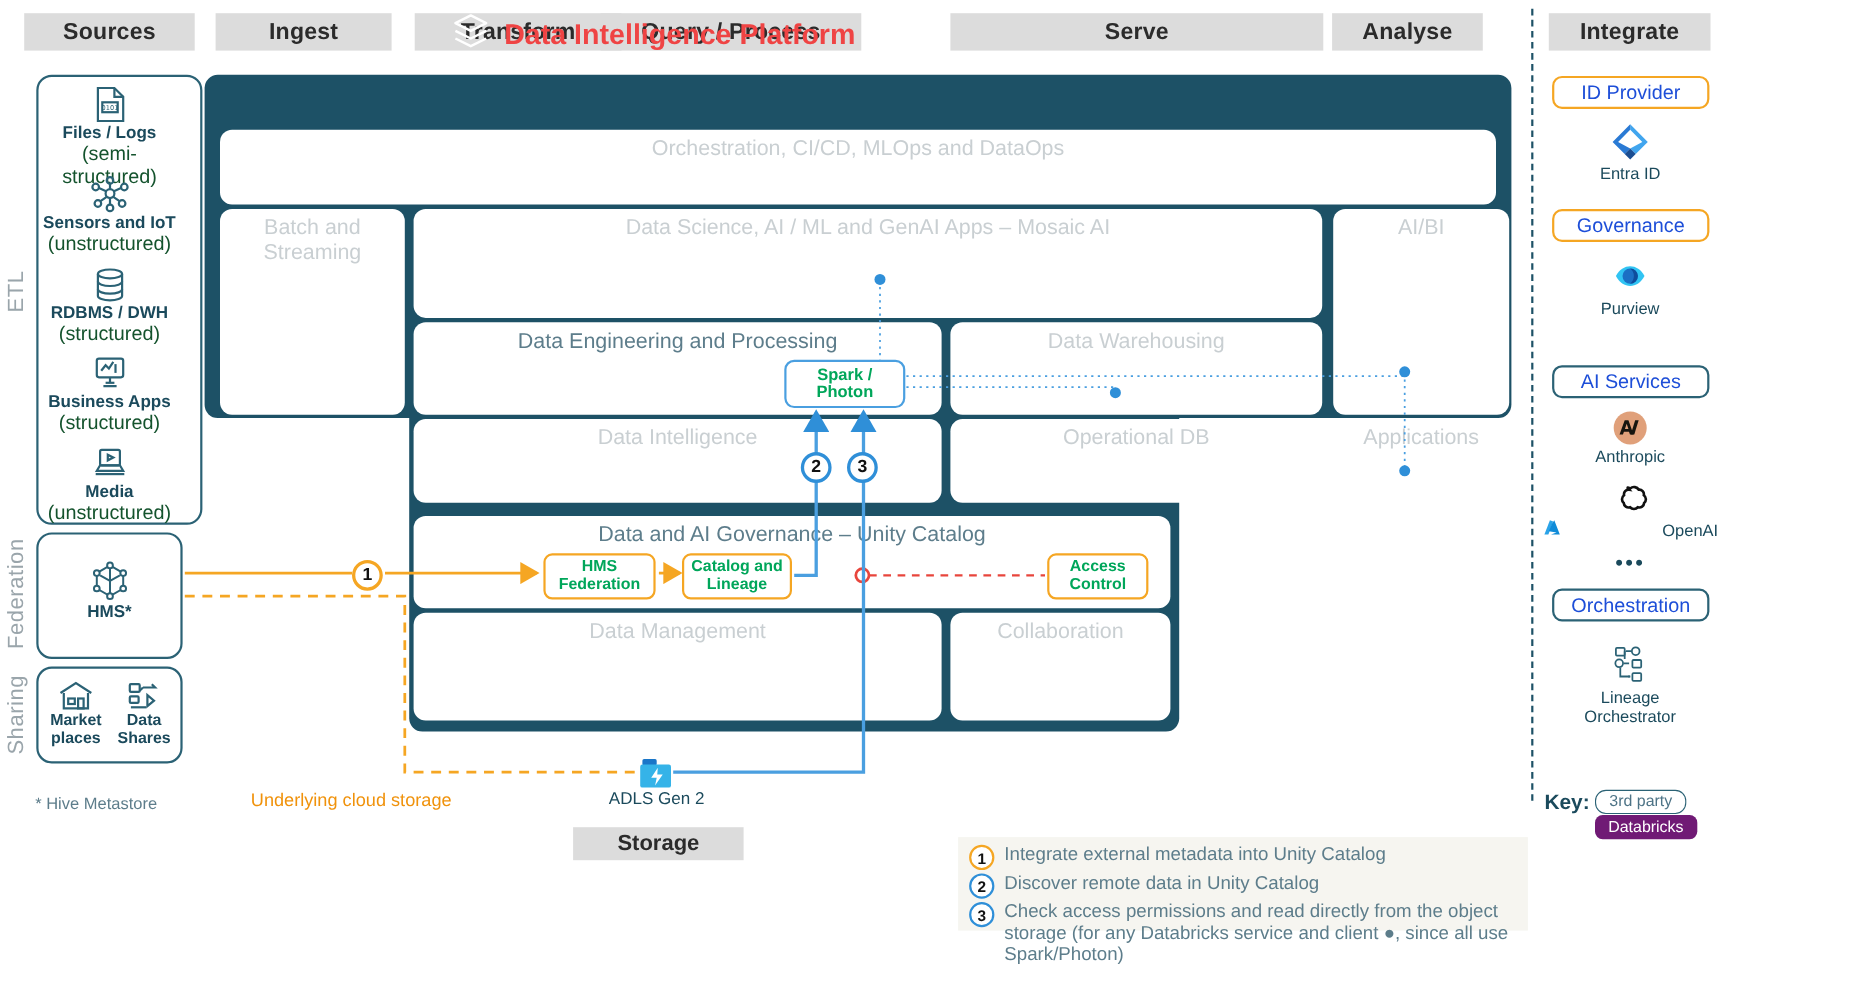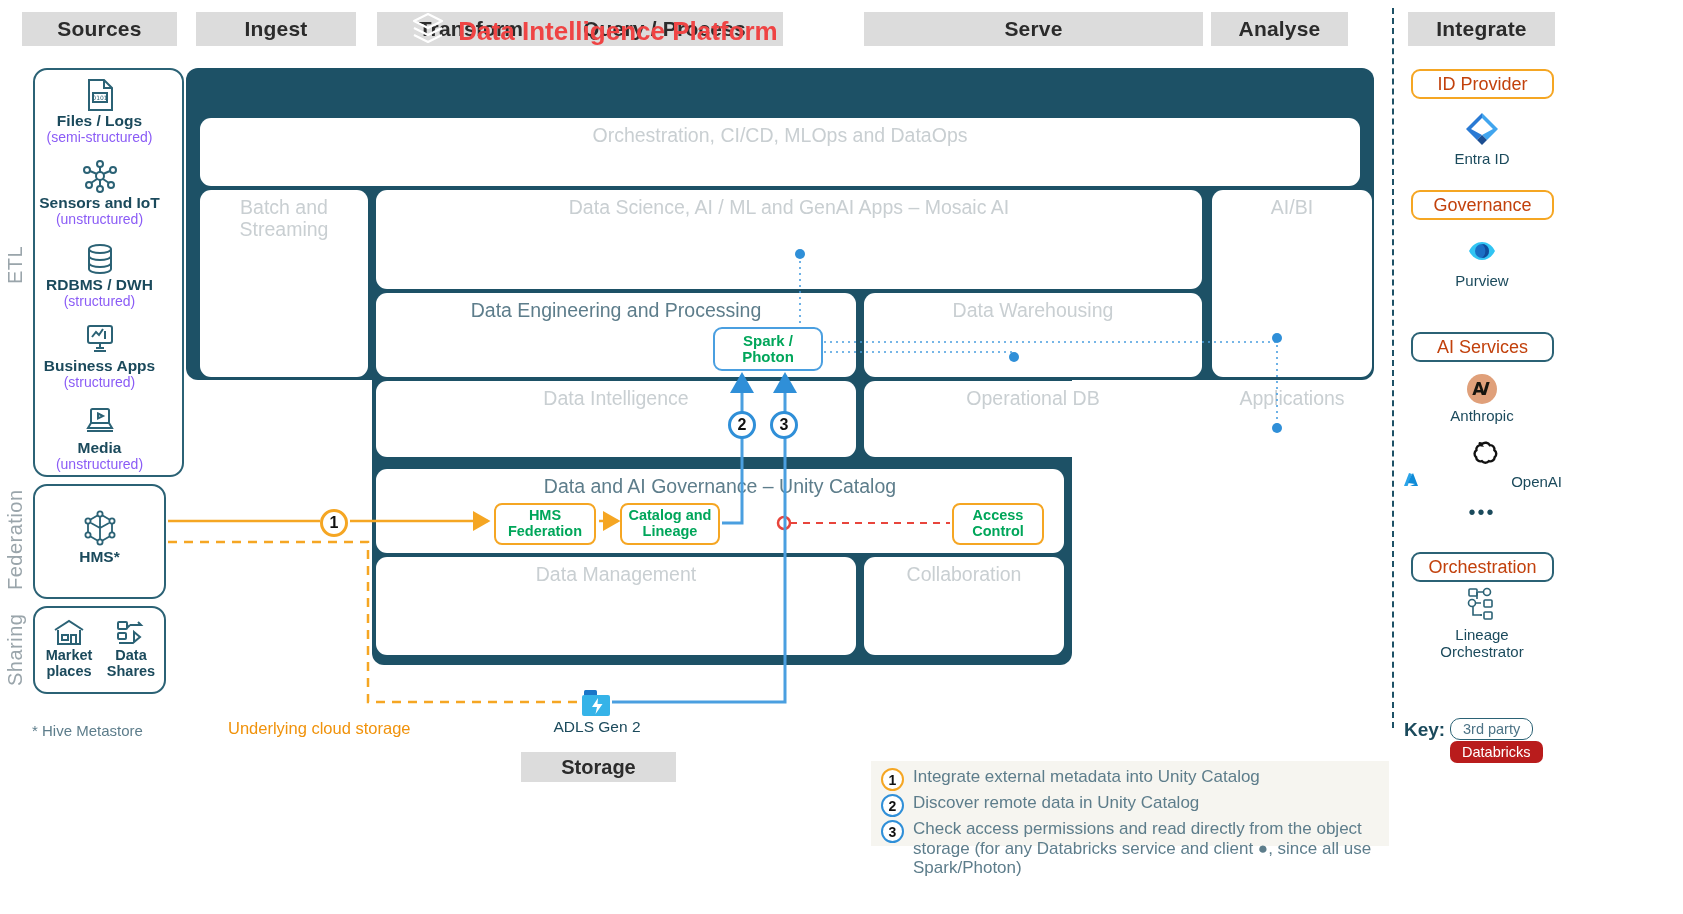--- a/index.html
+++ b/index.html
@@ -26,21 +26,21 @@
     background:#fff;
   }
   .rail-label {
     position:absolute; color:#9aa5ab; font-size:20px;
     writing-mode:vertical-rl; transform:rotate(180deg);
     display:flex; align-items:center; justify-content:center;
     letter-spacing:.5px;
   }
   .src-item { text-align:center; }
   .src-title { font-size:15.5px; font-weight:bold; color:#1b4a5c; line-height:1.1; }
-  .src-sub { font-size:14px; color:#8b5cf6; line-height:1.15; }
+  .src-sub { font-size:18px; color:#14532d; line-height:1.15; }
   .src-icon { display:flex; justify-content:center; align-items:flex-end; height:36px; }
   .platform-title {
     position:absolute; left:0; top:0; width:1188px; height:62px;
     display:flex; align-items:center; justify-content:center; gap:12px;
     color:#ef4444; font-size:26px; font-weight:bold;
   }
   .whitebox {
     position:absolute; background:#fff; border-radius:11px;
   }
   .wb-label {
@@ -69,21 +69,21 @@
     background:#fff; display:flex; align-items:center; justify-content:center;
     font-size:16px; font-weight:bold; color:#111;
   }
   .numcirc.orange { border:3px solid #f5a623; }
   .numcirc.blue { border:3px solid #2f8fd8; }
 
   
   .int-pill {
     position:absolute; border:2px solid #f5a623; border-radius:9px;
     background:#fff; height:30px; display:flex; align-items:center;
-    justify-content:center; font-size:18px; color:#c2410c;
+    justify-content:center; font-size:18px; color:#1d4ed8;
   }
   .int-pill.teal { border-color:#2b6275; }
   .int-item { position:absolute; text-align:center; width:160px; }
   .int-name { font-size:15px; color:#1b4a5c; line-height:1.15; }
 
   
   .legendbox {
     position:absolute; left:871px; top:761px; width:518px; height:85px;
     background:#f6f5f0;
   }
@@ -95,21 +95,21 @@
     font-size:14px; font-weight:bold; color:#111; flex:none; margin-top:1px;
   }
 
   .keylabel { position:absolute; font-size:19px; font-weight:bold; color:#1b4a5c; }
   .key3 {
     position:absolute; border:1.5px solid #2b6275; border-radius:10px;
     background:#fff; color:#4d7386; font-size:14.5px;
     padding:2px 12px; display:flex; align-items:center; justify-content:center;
   }
   .keydb {
-    position:absolute; background:#b91c1c; border-radius:7px;
+    position:absolute; background:#701a75; border-radius:7px;
     color:#fff; font-size:14.5px; padding:3px 12px;
     display:flex; align-items:center; justify-content:center;
   }
 
   .storage-tag {
     position:absolute; left:521px; top:752px; width:155px; height:30px;
     background:#dcdcdc; color:#2b2b2b; font-size:20px; font-weight:bold;
     display:flex; align-items:center; justify-content:center;
   }
   .note { position:absolute; font-size:15px; }
@@ -450,21 +450,21 @@
             <path d="M9 5 6 12l7 1-5 2h8L11 2z" fill="#0f8bd8"></path>
           </svg>
       </span>
       <span class="int-name">OpenAI</span>
     </div>
   </div>
   <div class="int-item" style="left:1402px;top:501px">
     <div class="int-name" style="font-size:20px;letter-spacing:2px;color:#1b4a5c">•••</div>
   </div>
 
-  <div class="int-pill teal" style="left:1411px;top:552px;width:143px">Orchestration</div>
+  <div class="int-pill teal" style="left:1411px;top:535px;width:143px">Orchestration</div>
   <div class="int-item" style="left:1402px;top:584px">
     <div style="height:42px;display:flex;justify-content:center;align-items:center">
       <svg width="42" height="38" viewBox="0 0 42 38">
           <g fill="none" stroke="#2b6275" stroke-width="1.6">
             <rect x="8" y="3" width="8" height="7" rx="1"></rect>
             <circle cx="26" cy="6" r="3.5"></circle>
             <circle cx="11" cy="17" r="3.5"></circle>
             <rect x="23" y="14" width="8" height="7" rx="1"></rect>
             <rect x="23" y="26" width="8" height="7" rx="1"></rect>
             <path d="M17 6h5M15 17h5M12 21v8h9M16 6v7"></path>

